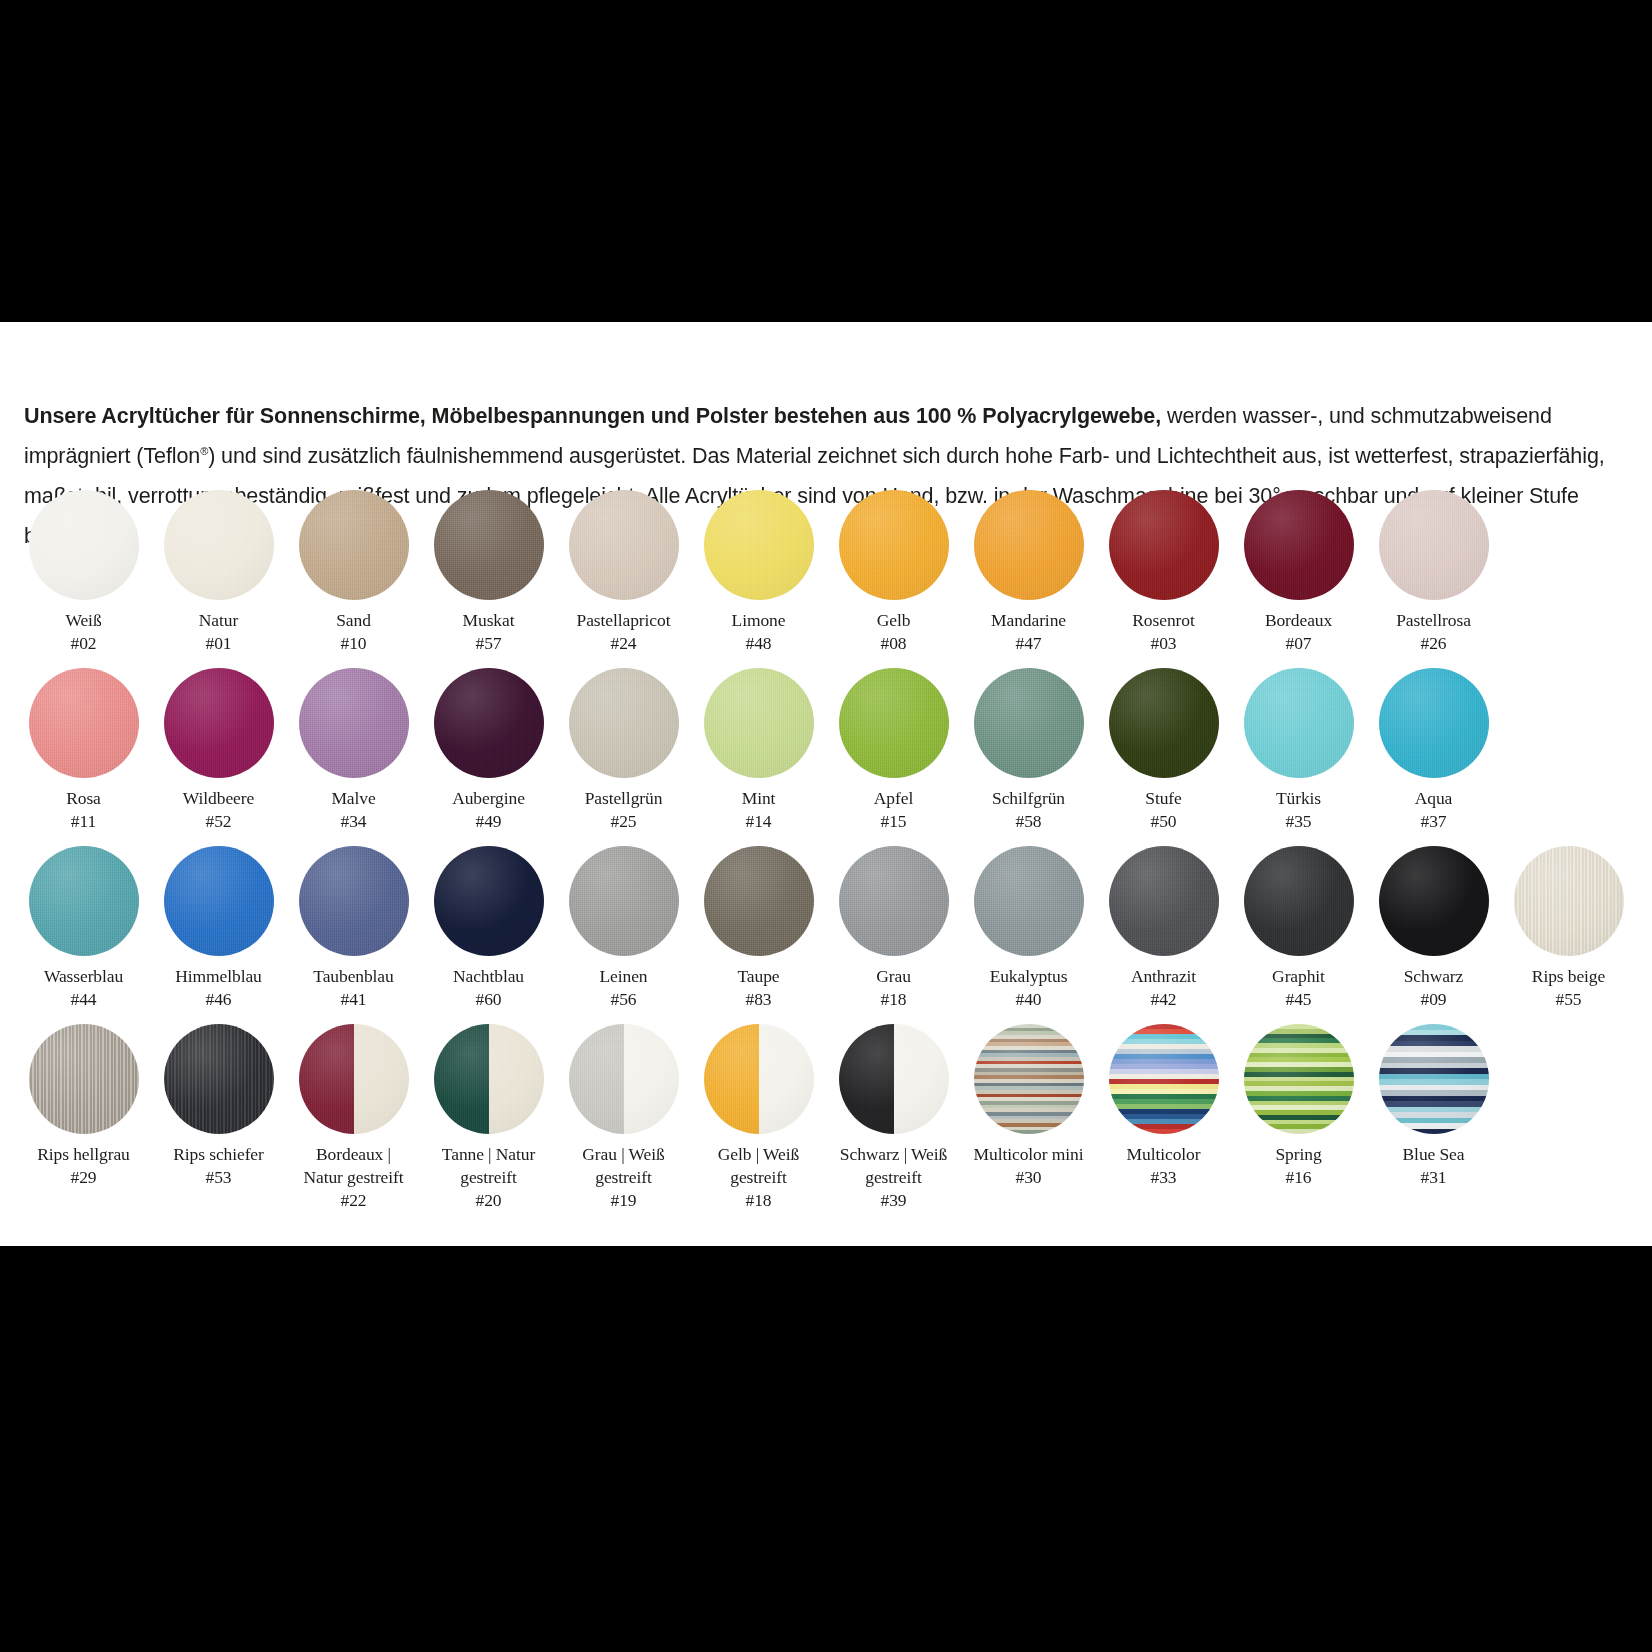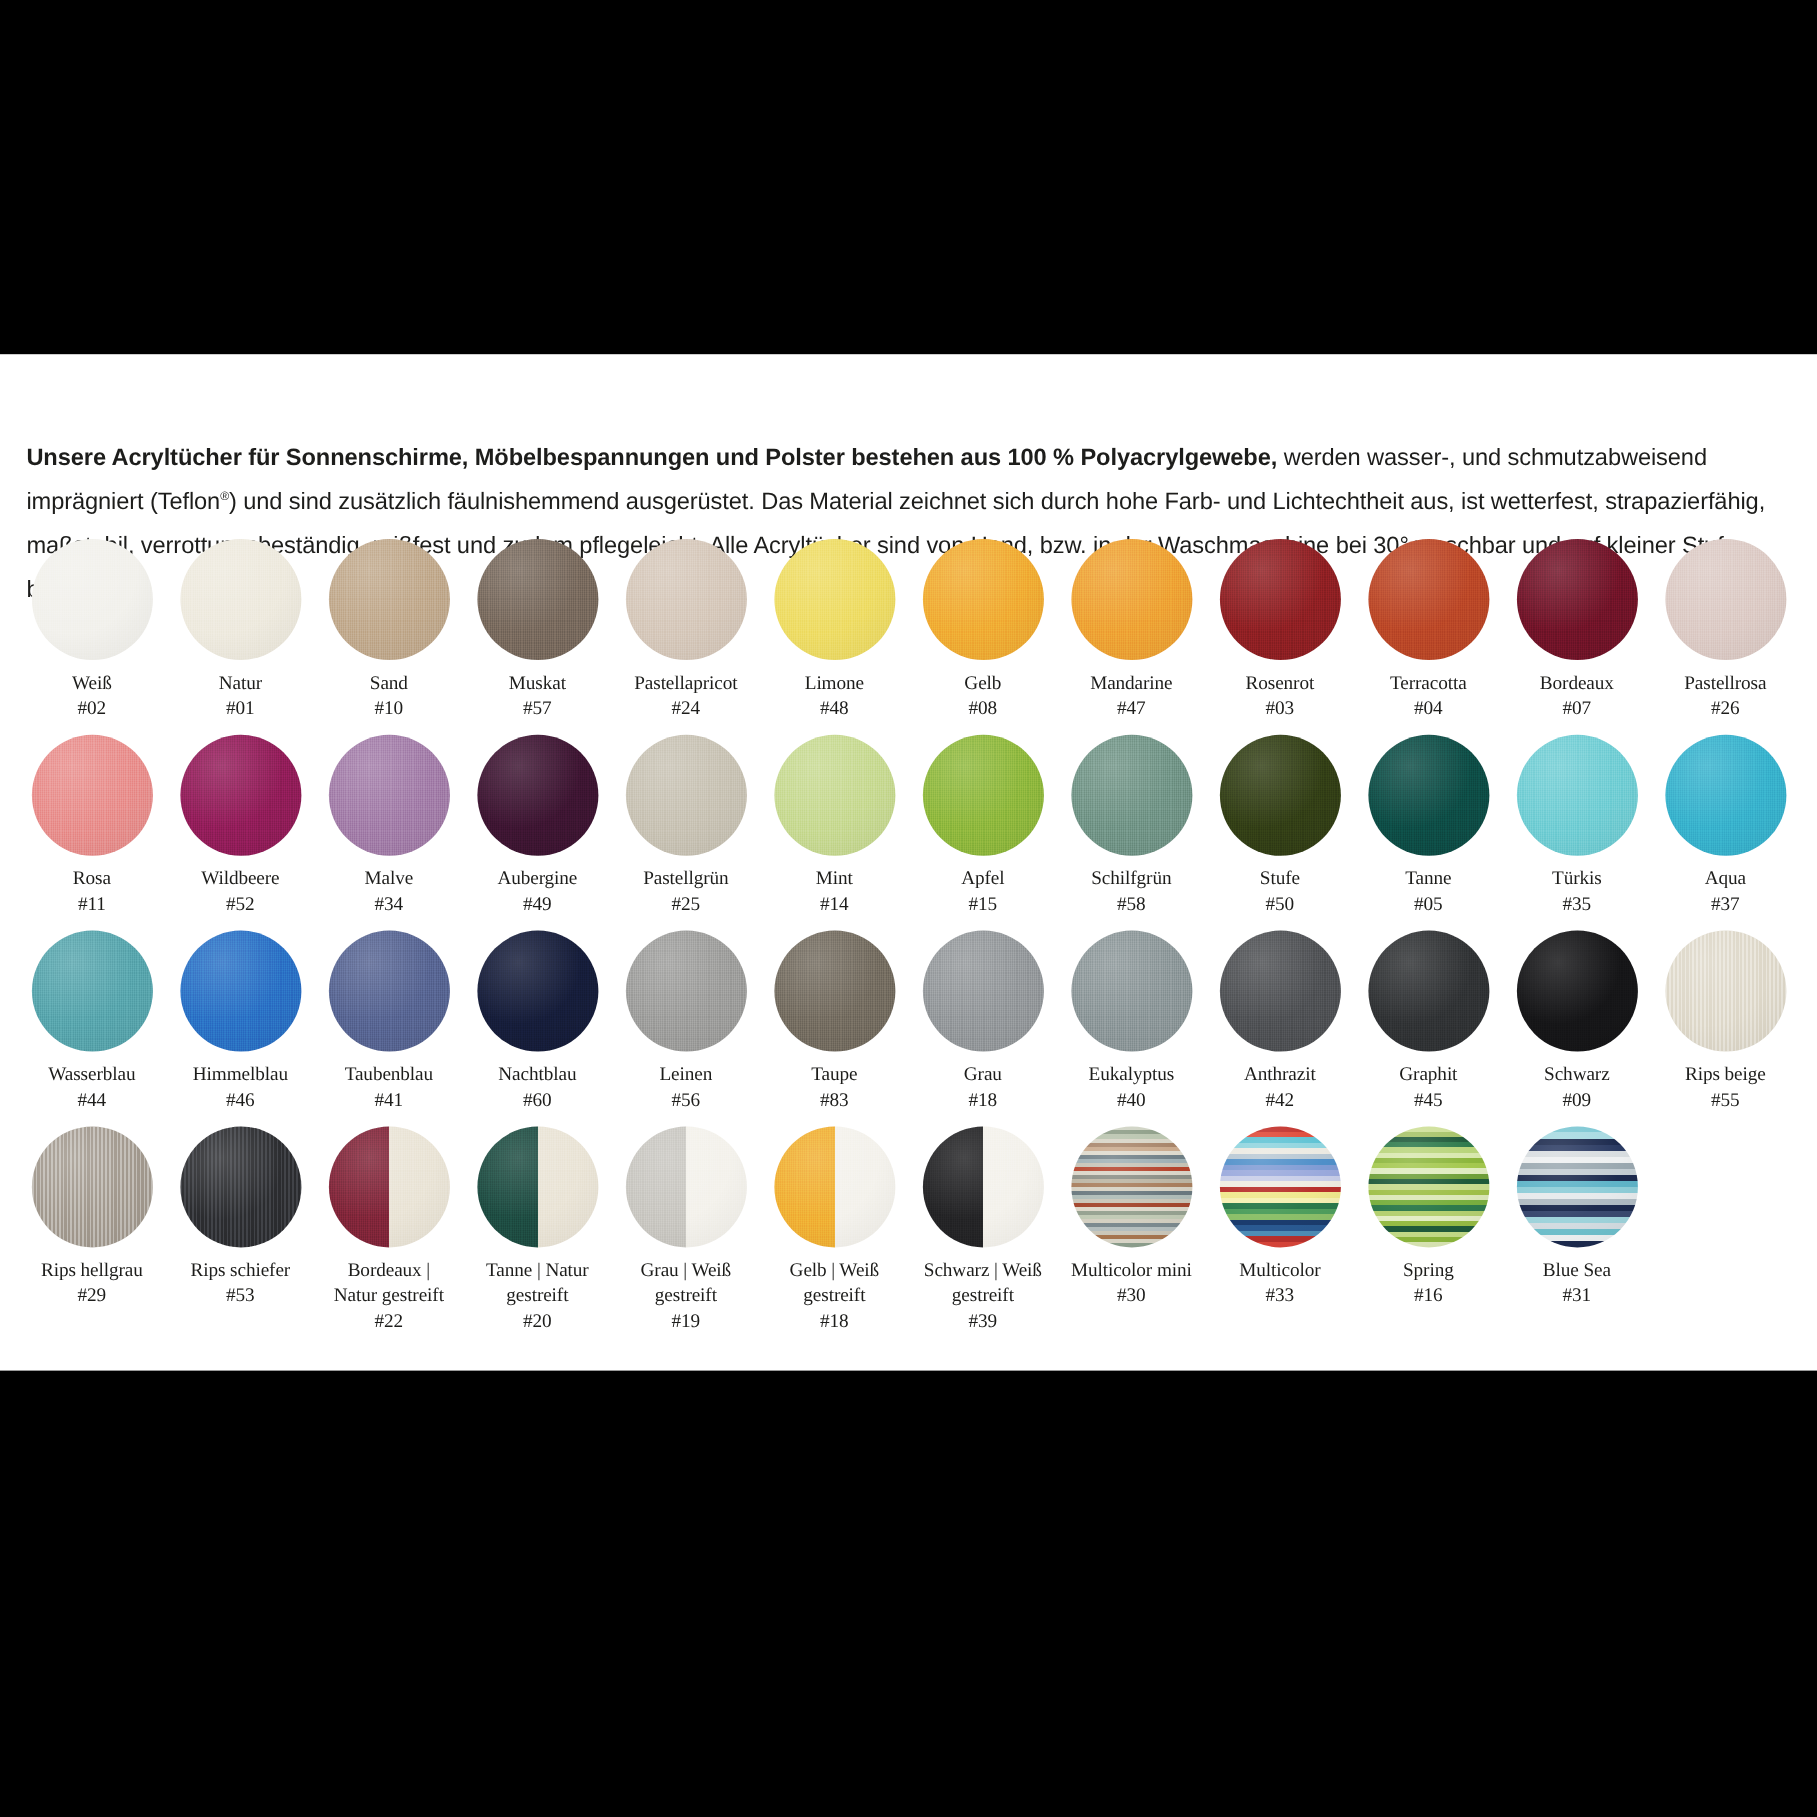--- a/index.html
+++ b/index.html
@@ -167,30 +167,20 @@
             <div class="swatch" style="background: rgb(140, 31, 34);">
               <div class="tex weave"></div>
               <div class="shade"></div>
             </div>
             <div class="labels">
               <span class="nm">Rosenrot</span>
               <span class="no">#03</span>
             </div>
           </div>
           <div class="cell">
-            <div class="swatch" style="background: rgb(185, 69, 38);">
-              <div class="tex weave"></div>
-              <div class="shade"></div>
-            </div>
-            <div class="labels">
-              <span class="nm">Terracotta</span>
-              <span class="no">#04</span>
-            </div>
-          </div>
-          <div class="cell">
             <div class="swatch" style="background: rgb(110, 19, 39);">
               <div class="tex weave"></div>
               <div class="shade"></div>
             </div>
             <div class="labels">
               <span class="nm">Bordeaux</span>
               <span class="no">#07</span>
             </div>
           </div>
           <div class="cell">
@@ -286,30 +276,20 @@
             </div>
           </div>
           <div class="cell">
             <div class="swatch" style="background: rgb(49, 61, 21);">
               <div class="tex weave"></div>
               <div class="shade"></div>
             </div>
             <div class="labels">
               <span class="nm">Stufe</span>
               <span class="no">#50</span>
-            </div>
-          </div>
-          <div class="cell">
-            <div class="swatch" style="background: rgb(13, 74, 67);">
-              <div class="tex weave"></div>
-              <div class="shade"></div>
-            </div>
-            <div class="labels">
-              <span class="nm">Tanne</span>
-              <span class="no">#05</span>
             </div>
           </div>
           <div class="cell">
             <div class="swatch" style="background: rgb(111, 205, 211);">
               <div class="tex weave"></div>
               <div class="shade"></div>
             </div>
             <div class="labels">
               <span class="nm">Türkis</span>
               <span class="no">#35</span>

